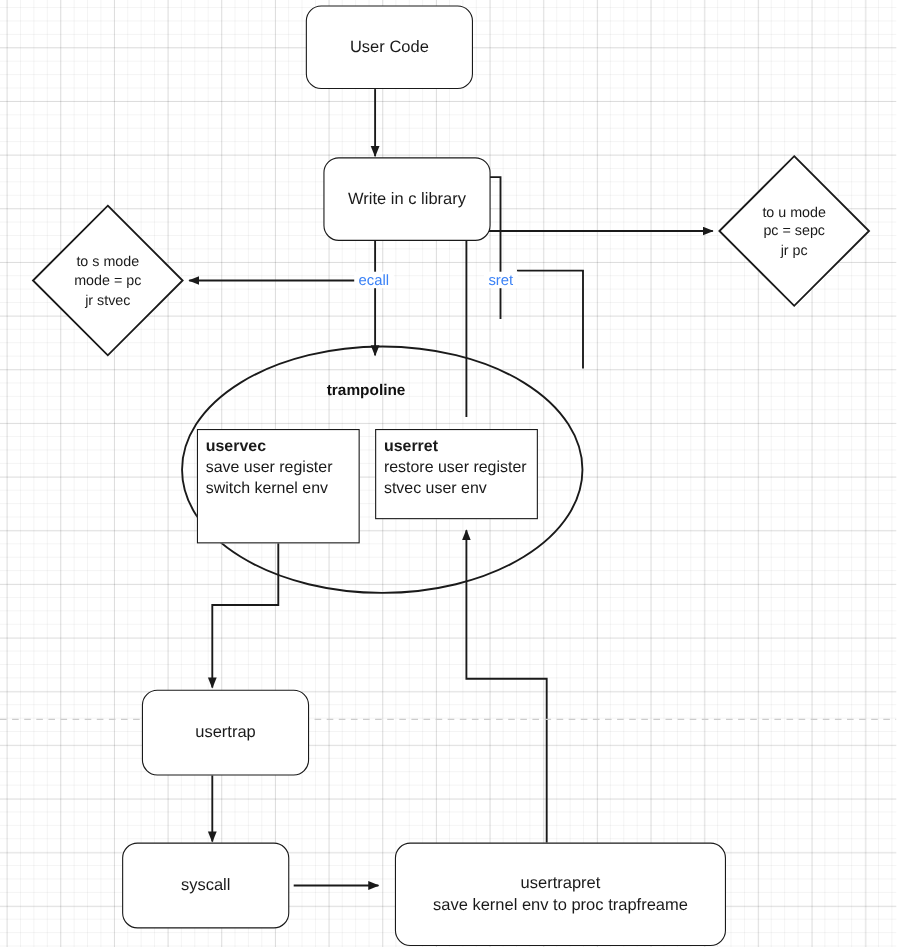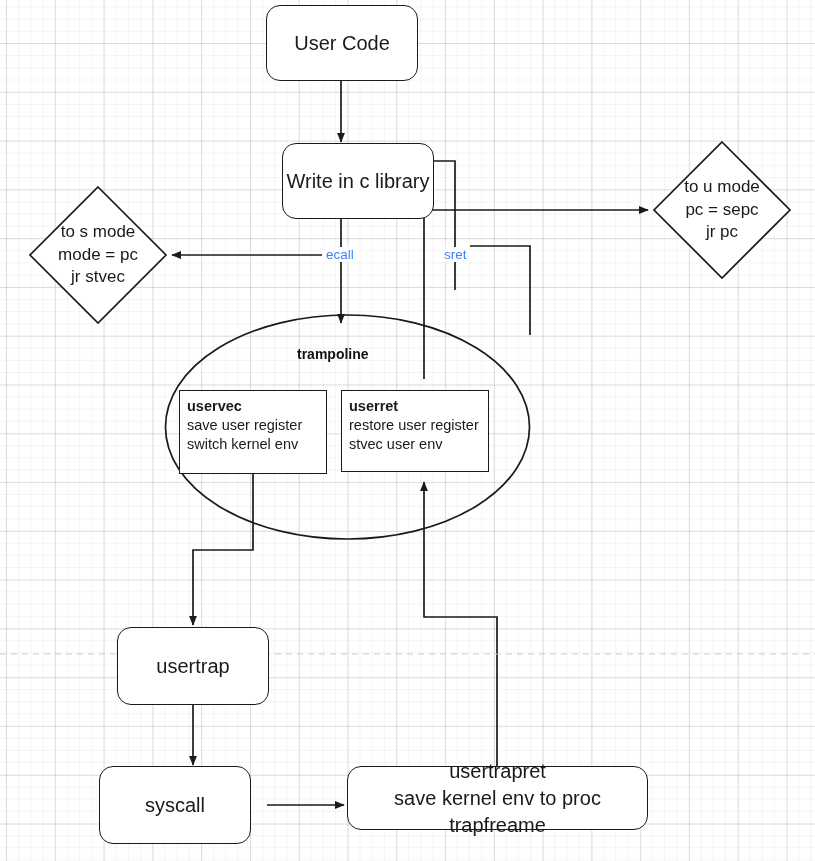--- a/index.html
+++ b/index.html
@@ -13,25 +13,25 @@
       linear-gradient(to right, rgba(0,0,0,0.10) 1px, transparent 1px),
       linear-gradient(to bottom, rgba(0,0,0,0.10) 1px, transparent 1px),
       linear-gradient(to right, rgba(0,0,0,0.045) 1px, transparent 1px),
       linear-gradient(to bottom, rgba(0,0,0,0.045) 1px, transparent 1px);
     background-size:48.8px 48.8px, 48.8px 48.8px, 12.2px 12.2px, 12.2px 12.2px;
     background-position:6px 43px, 6px 43px, 6px 43px, 6px 43px;
   }
   #edges{position:absolute;left:0;top:0;width:815px;height:861px;}
   .node{position:absolute;box-sizing:border-box;display:flex;align-items:center;justify-content:center;
         text-align:center;color:#1a1a1a;background:#ffffff;}
-  .rbox{border:1.6px solid #1a1a1a;border-radius:14px;font-size:20px;line-height:1.35;}
+  .rbox{border:1.6px solid #1a1a1a;border-radius:14px;font-size:15px;line-height:1.35;margin-left:12px;}
   .sbox{border:1.6px solid #1a1a1a;font-size:14.5px;line-height:1.3;
         display:block;text-align:left;padding:6px 7px 7px 7px;}
   .sbox .hd{font-weight:bold;}
-  .diamond{font-size:17px;line-height:1.33;}
+  .diamond{font-size:13px;line-height:1.33;}
   .diamond .dshape{position:absolute;left:0;top:0;width:100%;height:100%;}
   .diamond .dtext{position:relative;z-index:2;width:100%;}
   .elabel{position:absolute;font-size:13.5px;color:#3b82f6;white-space:nowrap;}
   .ell-title{position:absolute;font-size:14px;font-weight:bold;color:#111;white-space:nowrap;}
 </style>
 </head>
 <body>
 
 <div id="canvas">
 
@@ -95,38 +95,38 @@
       <div>pc = sepc</div>
       <div>jr pc</div>
     </div>
   </div>
 
   <span class="elabel" style="left:322px;top:247px;background:#ffffff;padding:0 4px;">ecall</span>
   <span class="elabel" style="left:440px;top:247px;background:#ffffff;padding:0 4px;">sret</span>
 
   <span class="ell-title" style="left:297px;top:346px;">trampoline</span>
 
-  <div class="node sbox" style="left:179px;top:390px;width:148px;height:84px;">
+  <div class="node sbox" style="left:179px;top:390px;width:148px;height:104px;">
     <div class="hd">uservec</div>
     <div>save user register</div>
     <div>switch kernel env</div>
   </div>
 
   <div class="node sbox" style="left:341px;top:390px;width:148px;height:82px;">
     <div class="hd">userret</div>
     <div>restore user register</div>
     <div>stvec user env</div>
   </div>
 
   <div class="node rbox" style="left:117px;top:627px;width:152px;height:78px;">
     <span>usertrap</span>
   </div>
 
   <div class="node rbox" style="left:99px;top:766px;width:152px;height:78px;">
     <span>syscall</span>
   </div>
 
-  <div class="node rbox" style="left:347px;top:766px;width:301px;height:64px;flex-direction:column;">
+  <div class="node rbox" style="left:347px;top:766px;width:301px;height:94px;flex-direction:column;">
     <span>usertrapret</span>
     <span>save kernel env to proc trapfreame</span>
   </div>
 
 </div>
 
 </body></html>

